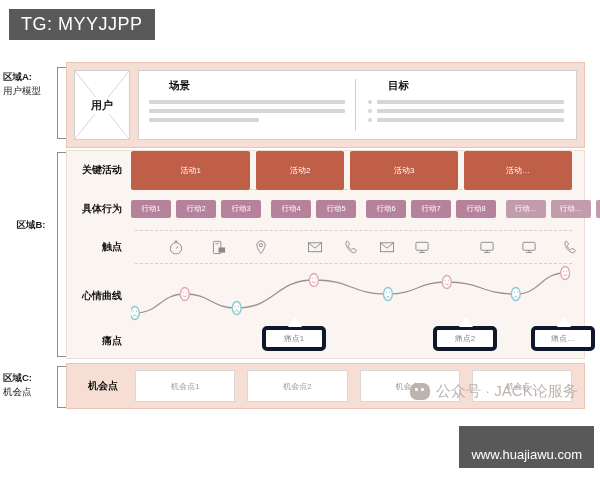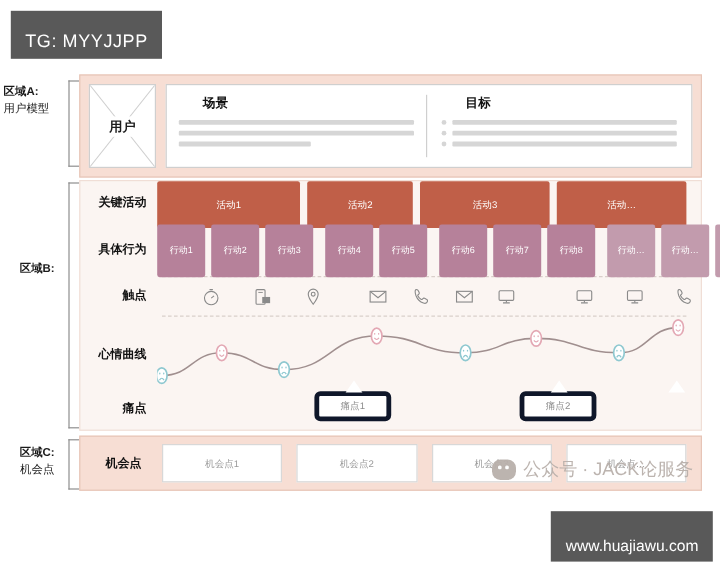--- a/index.html
+++ b/index.html
@@ -8,22 +8,22 @@
     background: #ffffff;
     font-family: "Liberation Sans", "DejaVu Sans", sans-serif;
     overflow: hidden;
   }
   #root { position: relative; width: 600px; height: 480px; background: #fff; }
 
   
   .tg-badge {
     position: absolute; left: 9px; top: 9px;
     background: #595959; color: #fff;
-    font-size: 15px; letter-spacing: .5px;
-    padding: 18px 12px 7px 12px;
+    font-size: 18px; letter-spacing: .5px;
+    padding: 6px 12px 7px 12px;
     line-height: 1;
     white-space: nowrap;
   }
   
   .url-badge {
     position: absolute; right: 6px; bottom: 12px;
     background: #595959; color: #fff;
     font-size: 13px; padding: 22px 12px 7px 12px;
     line-height: 1; white-space: nowrap;
   }
@@ -31,21 +31,21 @@
   
   .reg-label {
     position: absolute;
     font-size: 9.5px; color: #1a1a1a; line-height: 1.45;
     text-align: center; width: 56px;
   }
   .reg-label b { font-weight: bold; display: block; letter-spacing: 0; }
   .reg-label .sub { display: block; }
   .reg-a { left: 3px; top: 70px; text-align: left; }
   .reg-b { left: 3px; top: 218px; text-align: center; }
-  .reg-c { left: 3px; top: 371px; text-align: center; }
+  .reg-c { left: 3px; top: 371px; text-align: left; }
 
   
   .brk { position: absolute; border: 1px solid #8f8f8f; border-right: none; }
   .brk-a { left: 57px; top: 67px; width: 9px; height: 72px; }
   .brk-b { left: 57px; top: 152px; width: 9px; height: 205px; }
   .brk-c { left: 57px; top: 366px; width: 9px; height: 42px; }
 
   
   .panel {
     position: absolute; left: 66px; width: 519px;
@@ -105,21 +105,21 @@
     height: 39px; display: flex; align-items: center; justify-content: center;
     border-radius: 2px; margin-right: 6px;
   }
   .act-bar:last-child { margin-right: 0; }
 
   
   .beh-group { display: flex; margin-right: 10px; }
   .beh-group:last-child { margin-right: 0; }
   .beh-box {
     background: #b6819a; color: #fff; font-size: 7.5px;
-    width: 40px; height: 44px; border-radius: 2px;
+    width: 40px; height: 18px; border-radius: 2px;
     display: flex; align-items: center; justify-content: center;
     margin-right: 5px;
   }
   .beh-box.faint { background: #c29bad; }
   .beh-box:last-child { margin-right: 0; }
 
   
   .tp { display: flex; align-items: center; justify-content: center; color: #8a8a8a; }
   .tp svg { display: block; }
 
@@ -392,20 +392,21 @@
         </svg>
     </div>
 
     <div class="row row-pain">
       <div class="row-label">痛点</div>
       <div class="row-body" id="pain-body" style="position: relative; height: 28px;">
           <div class="pain-box" style="left: 131px; top: -1px;">痛点1</div>
           <div style="position: absolute; left: 157px; top: -10px; width: 0px; height: 0px; border-left: 7px solid transparent; border-right: 7px solid transparent; border-bottom: 10px solid rgb(255, 255, 255);"></div>
           <div class="pain-box" style="left: 302px; top: -1px;">痛点2</div>
           <div style="position: absolute; left: 328px; top: -10px; width: 0px; height: 0px; border-left: 7px solid transparent; border-right: 7px solid transparent; border-bottom: 10px solid rgb(255, 255, 255);"></div>
+          <div class="pain-box" style="left: 400px; top: -1px;">痛点…</div>
           <div style="position: absolute; left: 426px; top: -10px; width: 0px; height: 0px; border-left: 7px solid transparent; border-right: 7px solid transparent; border-bottom: 10px solid rgb(255, 255, 255);"></div>
         </div>
     </div>
   </div>
 
   <div class="panel panel-c">
     <div class="opp-label">机会点</div>
     <div class="opp-row" id="opp-row">
         <div class="opp-box">机会点1</div>
         <div class="opp-box">机会点2</div>

